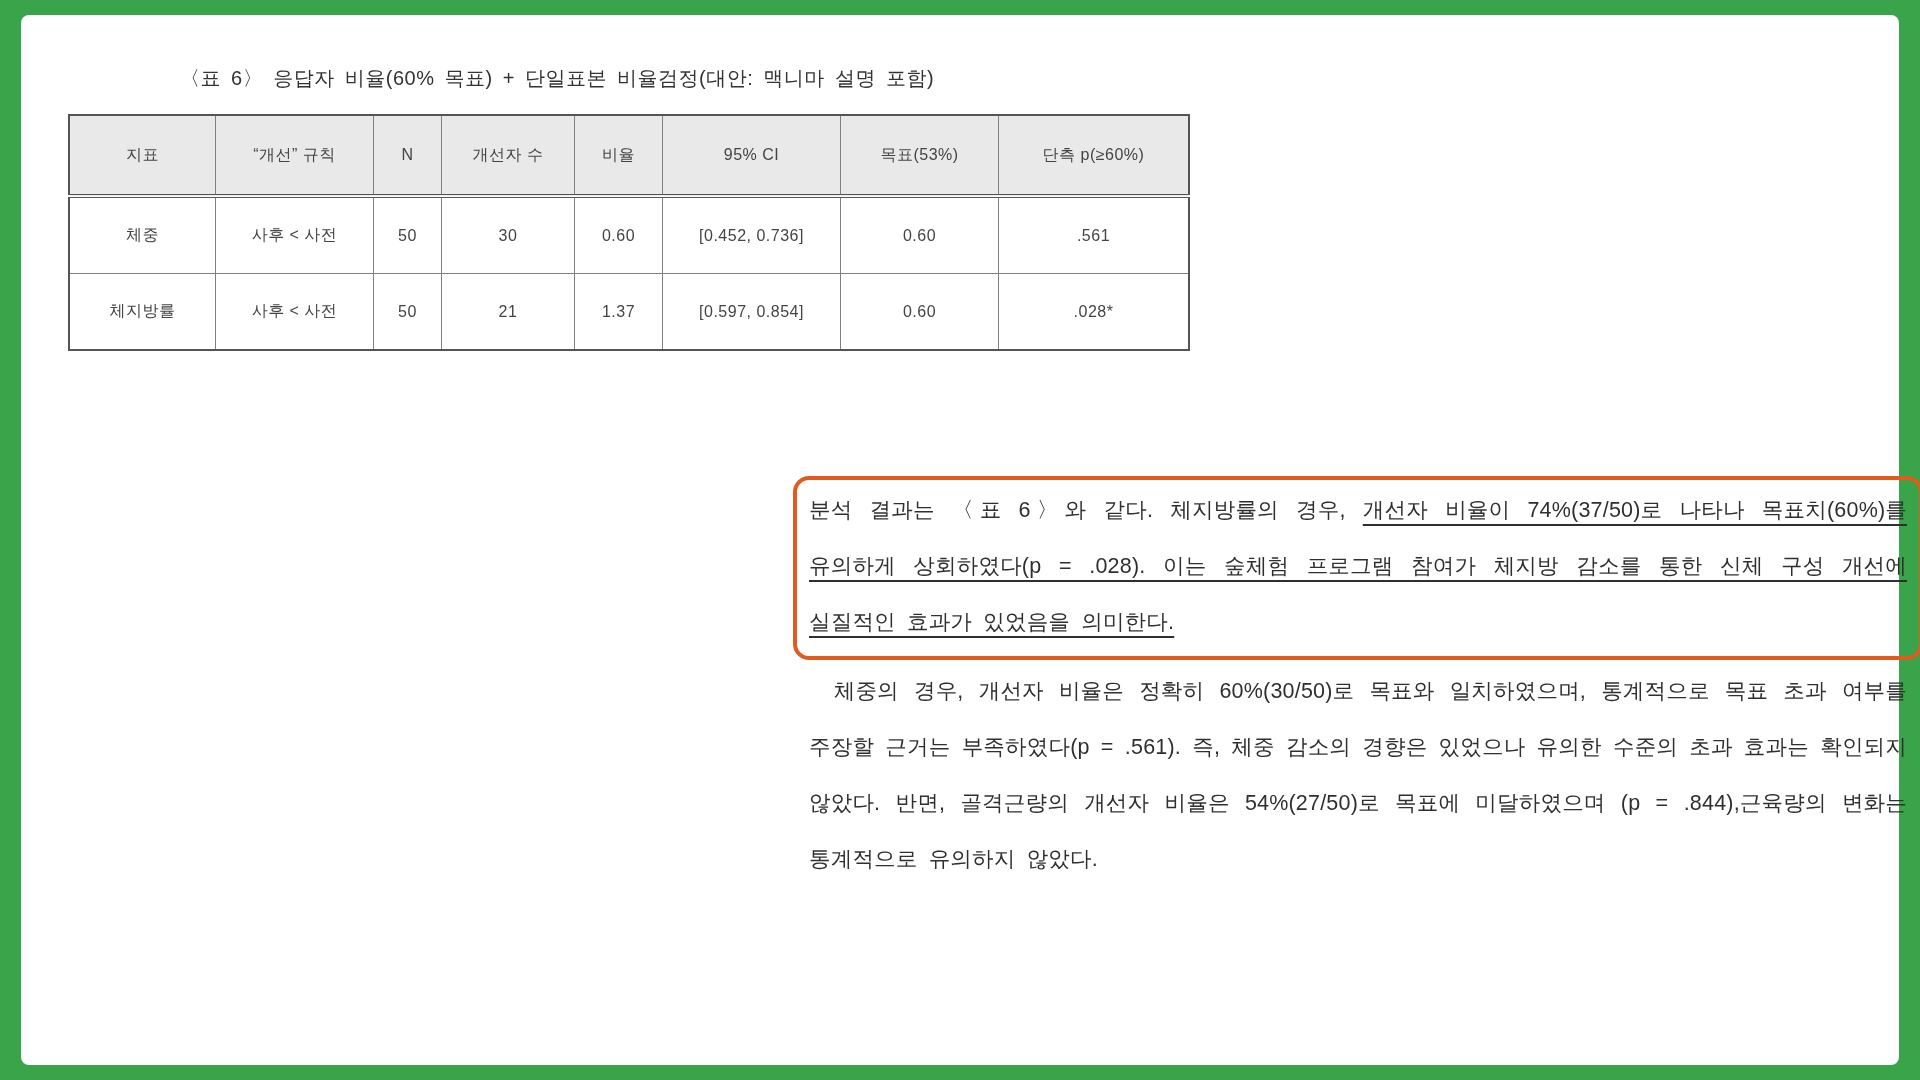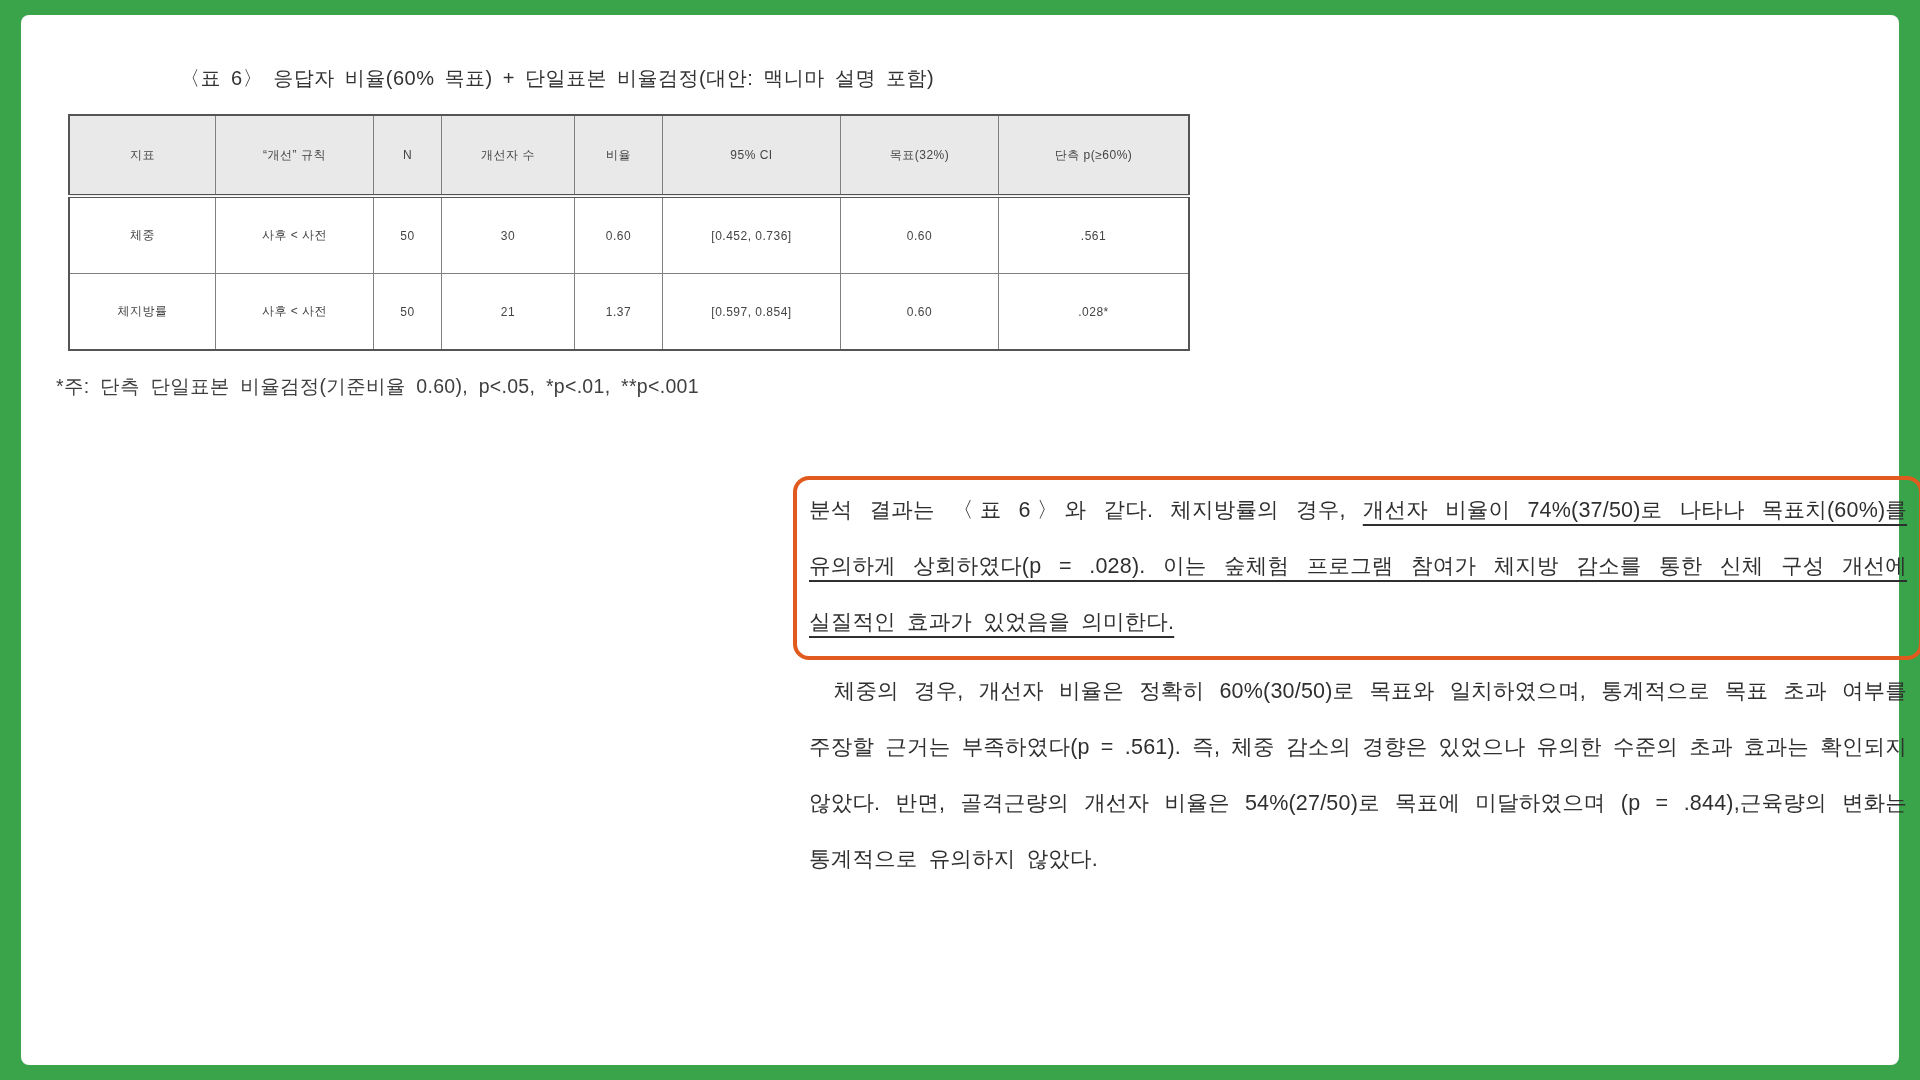--- a/index.html
+++ b/index.html
@@ -18,21 +18,21 @@
   .table-title{
     margin:0 0 22px 112px;font-size:20px;color:#333;letter-spacing:.5px;
     word-spacing:4px;
   }
   table.results{
     border-collapse:collapse;table-layout:fixed;width:1095px;
     border:2px solid #555;
   }
   table.results th, table.results td{
     border:1px solid #808080;text-align:center;vertical-align:middle;
-    font-size:12px;color:#444;font-weight:normal;letter-spacing:.5px;
+    font-size:16px;color:#444;font-weight:normal;letter-spacing:.5px;
   }
   table.results thead th{
     background:#e9e9e9;height:76px;border-bottom:4px double #555;
   }
   table.results tbody td{height:73px;background:#fff;text-align:center;}
   th:nth-child(1){width:143px}
   th:nth-child(2){width:155px}
   th:nth-child(3){width:65px}
   th:nth-child(4){width:130px}
   th:nth-child(5){width:85px}
@@ -71,21 +71,21 @@
 
     <table class="results">
       <thead>
         <tr>
             <th>지표</th>
             <th>“개선” 규칙</th>
             <th>N</th>
             <th>개선자 수</th>
             <th>비율</th>
             <th>95% CI</th>
-            <th>목표(32%)</th>
+            <th>목표(53%)</th>
             <th>단측 p(≥60%)</th>
           </tr>
       </thead>
       <tbody>
           <tr>
             <td>체중</td>
             <td>사후 &lt; 사전</td>
             <td>50</td>
             <td>30</td>
             <td>0.60</td>
@@ -99,21 +99,20 @@
             <td>50</td>
             <td>21</td>
             <td>1.37</td>
             <td>[0.597, 0.854]</td>
             <td>0.60</td>
             <td>.028*</td>
           </tr>
         </tbody>
     </table>
 
-    <p class="footnote">*주: 단측 단일표본 비율검정(기준비율 0.60), p&lt;.05, *p&lt;.01, **p&lt;.001</p>
   </div>
 
   <div class="analysis">
       <p class="para boxed"><span>분석 결과는 〈표 6〉와 같다. 체지방률의 경우, </span><span class="u">개선자 비율이 74%(37/50)로 나타나 목표치(60%)를 유의하게 상회하였다(p = .028). 이는 숲체험 프로그램 참여가 체지방 감소를 통한 신체 구성 개선에 실질적인 효과가 있었음을 의미한다.</span></p>
       <p class="para indent"><span>체중의 경우, 개선자 비율은 정확히 60%(30/50)로 목표와 일치하였으며, 통계적으로 목표 초과 여부를 주장할 근거는 부족하였다(p = .561). 즉, 체중 감소의 경향은 있었으나 유의한 수준의 초과 효과는 확인되지 않았다. 반면, 골격근량의 개선자 비율은 54%(27/50)로 목표에 미달하였으며 (p = .844),근육량의 변화는 통계적으로 유의하지 않았다.</span></p>
     </div>
 
 </div>
 
 </body></html>

